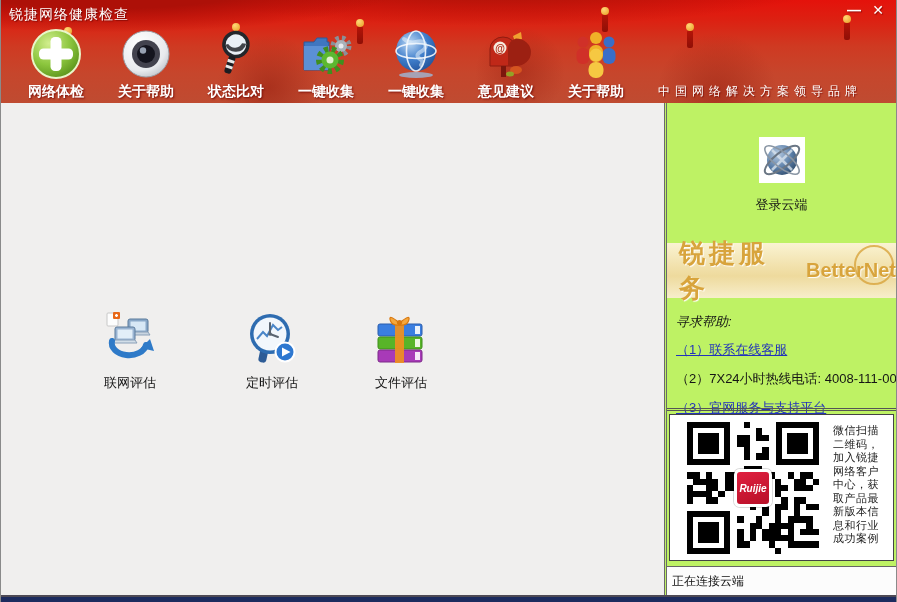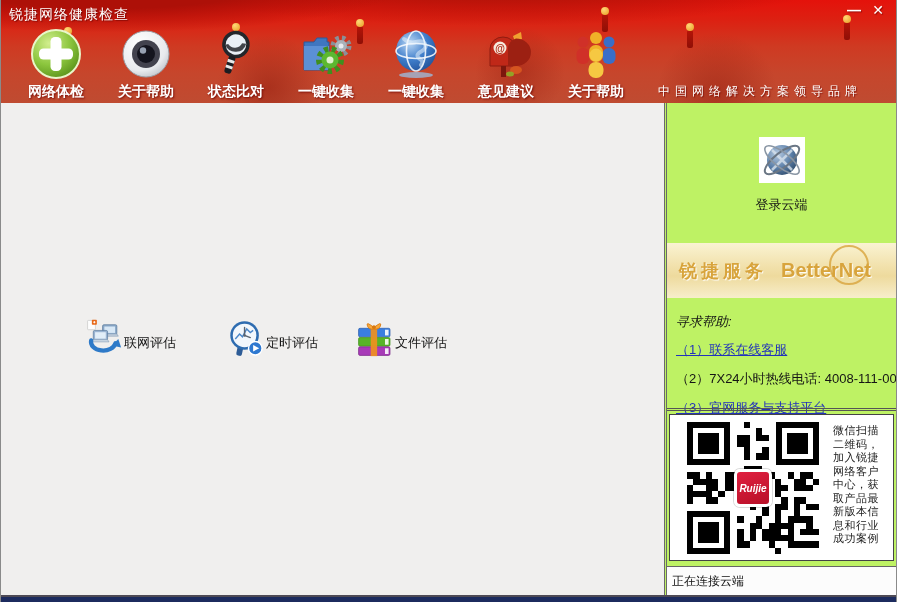--- a/index.html
+++ b/index.html
@@ -42,36 +42,36 @@
     white-space:nowrap; }
   .logo-en { font-size:37px; letter-spacing:-1px; }
   .logo-cn { font-size:33px; font-style:normal; }
   .logo-sub { position:absolute; left:10px; top:44px; font-style:italic; font-size:13px;
     letter-spacing:2px; text-shadow:1px 1px 1px rgba(110,5,0,.6); }
   .tagline { position:absolute; top:83px; right:6px; width:232px; color:#fff; font-size:12px;
     letter-spacing:5px; white-space:nowrap; text-shadow:1px 1px 1px rgba(110,5,0,.7);margin-left:19px; }
 
   
   .main { position:absolute; top:103px; left:0; width:663px; bottom:7px; background:#f0efee; }
-  .main-item { position:absolute; width:92px; display:flex; flex-direction:row;
+  .main-item { position:absolute; width:92px; display:flex; flex-direction:column;
     align-items:center; cursor:pointer; }
   .main-icon { width:56px; height:56px; }
   .main-label { margin-top:7px; font-size:13px; color:#151515; white-space:nowrap; }
 
   
   .sidebar { position:absolute; top:103px; left:663px; right:0; bottom:7px;
     background:#bef264; border-left:3px double #6a6a6a; }
   .login { position:absolute; top:34px; left:0; right:0; text-align:center; cursor:pointer; }
   .login-icon { width:46px; height:46px; background:#fff; display:inline-block; }
   .login-label { margin-top:9px; font-size:13px; color:#151515; }
 
   .banner { position:absolute; top:140px; left:0; right:0; height:55px;
     background:linear-gradient(180deg,#faf3d2 0%,#f2e2ae 40%,#eeda9d 60%,#f7eecb 100%);
     display:flex; align-items:center; cursor:pointer; }
-  .banner-cn { font-size:18px; font-weight:bold; color:#d8a43c; letter-spacing:4px;
+  .banner-cn { font-size:26px; font-weight:bold; color:#d8a43c; letter-spacing:4px;
     margin-left:12px; text-shadow:1px 1px 1px #fff; }
   .banner-en-wrap { position:relative; margin-left:14px; }
   .banner-en { font-size:20px; font-weight:bold; color:#d8a43c; letter-spacing:0;
     text-shadow:1px 1px 1px #fff; }
   .banner-ring { position:absolute; top:-14px; left:48px; width:40px; height:40px;
     border:2px solid rgba(216,164,60,.8); border-radius:50%; }
 
   .help { position:absolute; top:210px; left:9px; right:4px; font-size:13px; color:#151515; }
   .help-title { margin-bottom:10px;font-style:italic; }
   .help-line { margin-bottom:11px; white-space:nowrap; }

